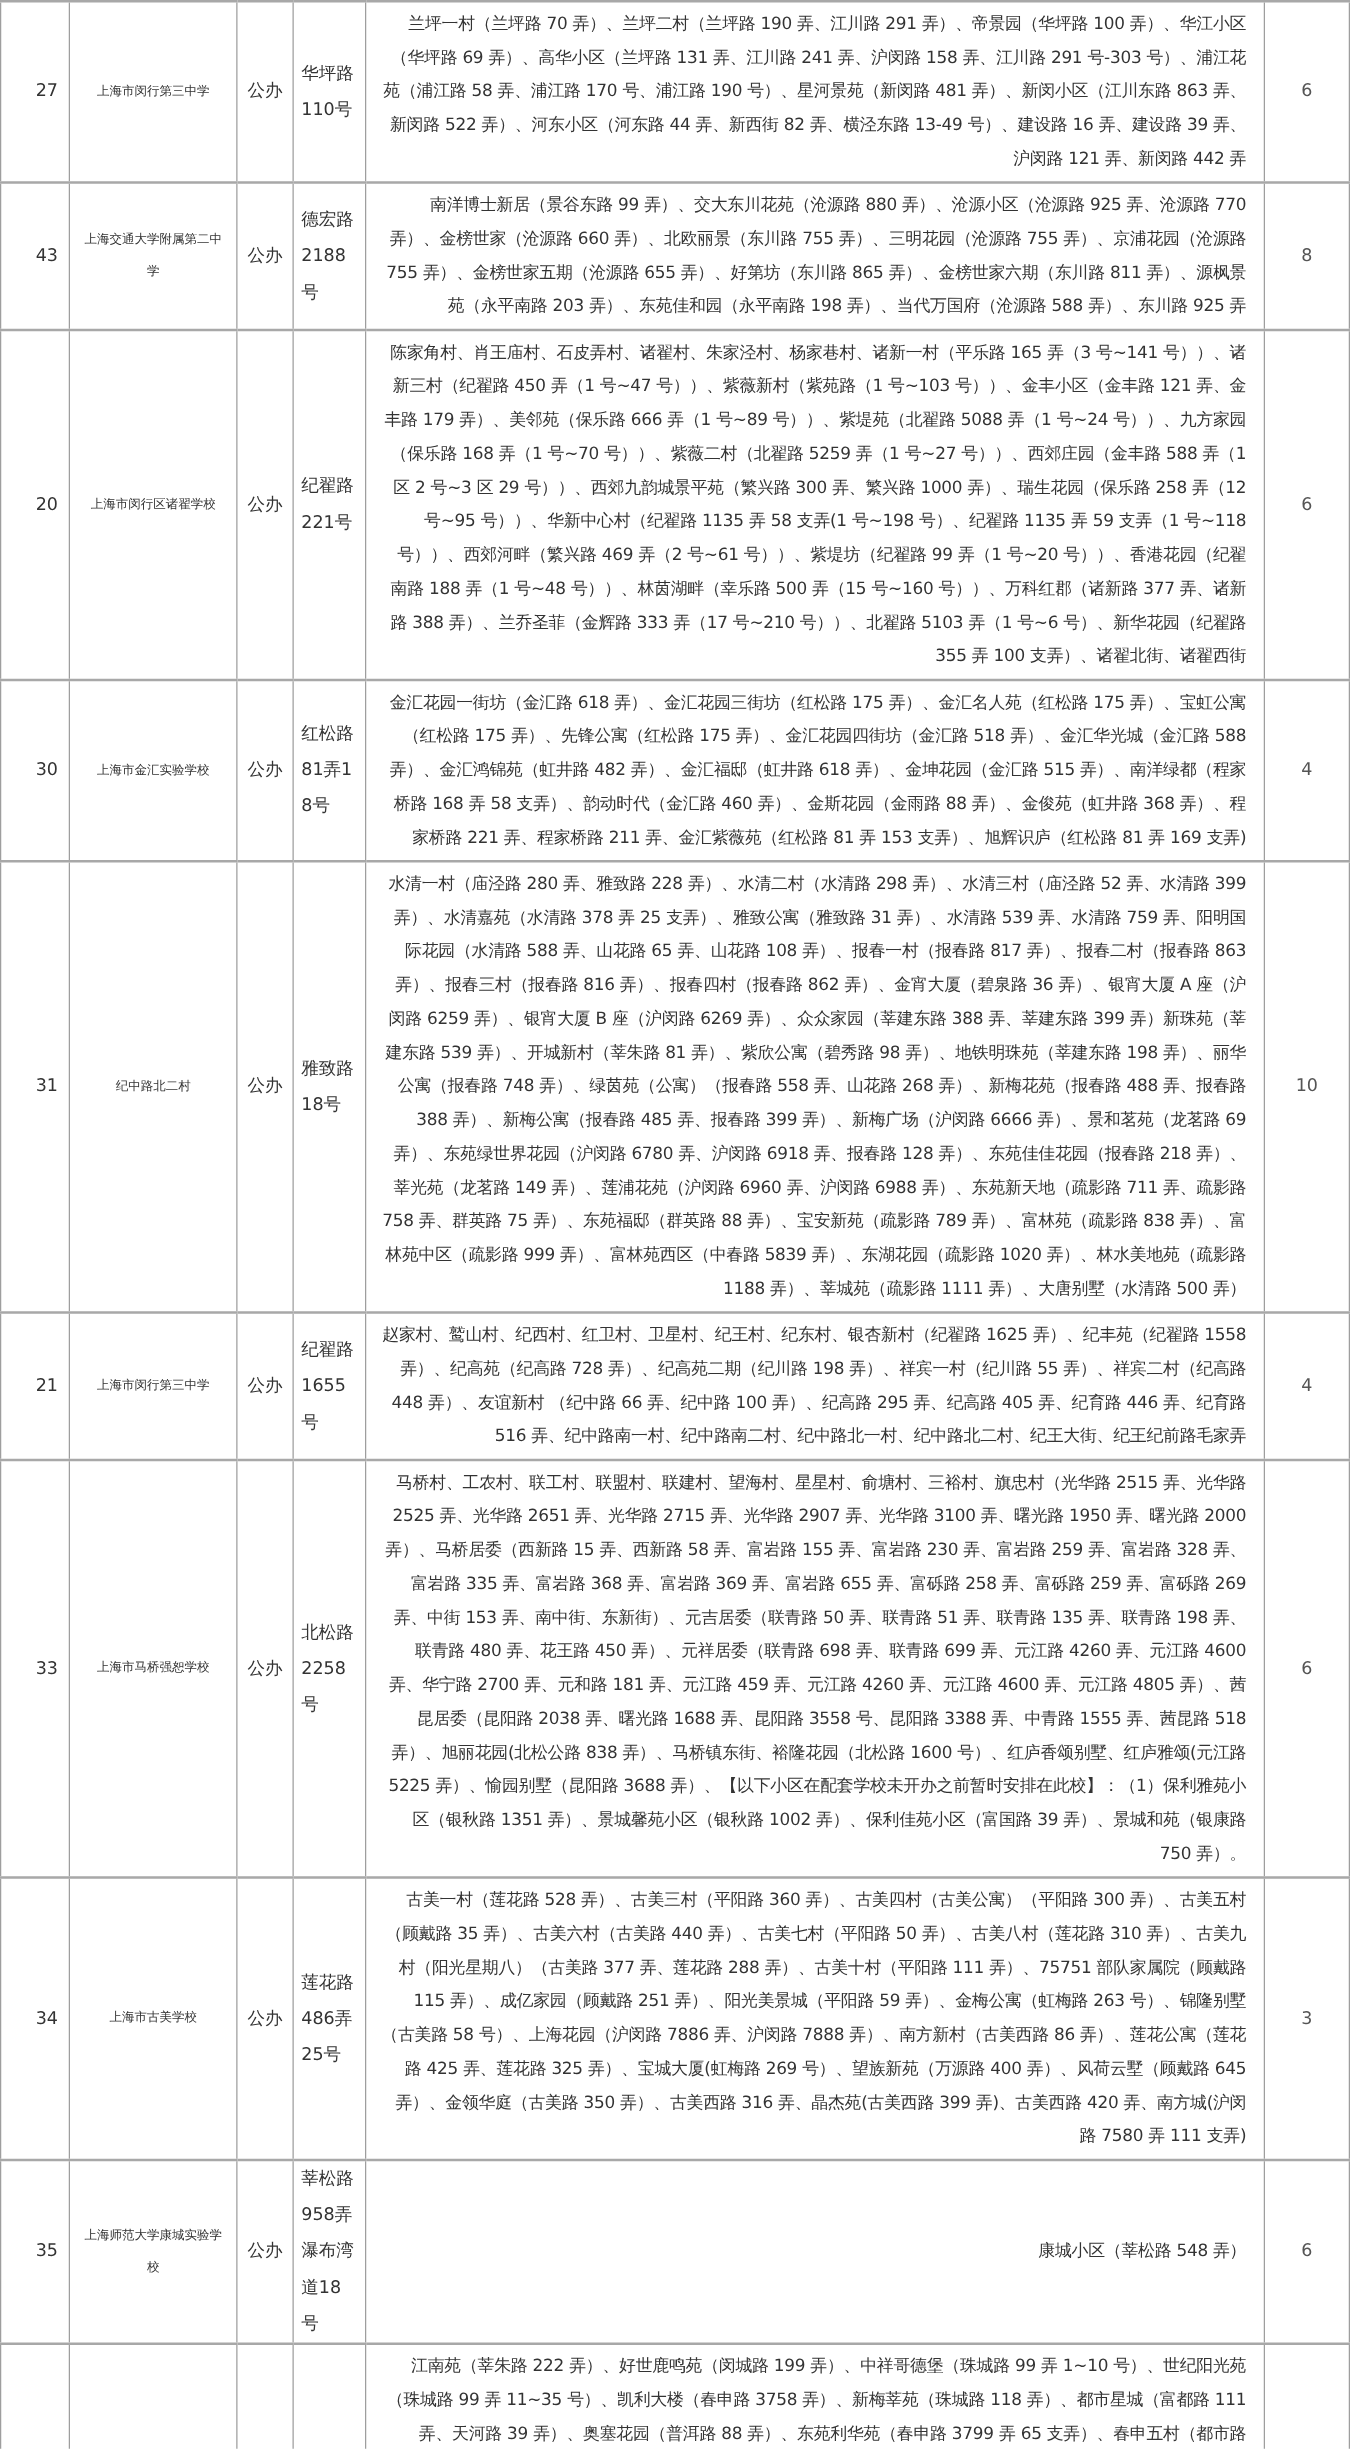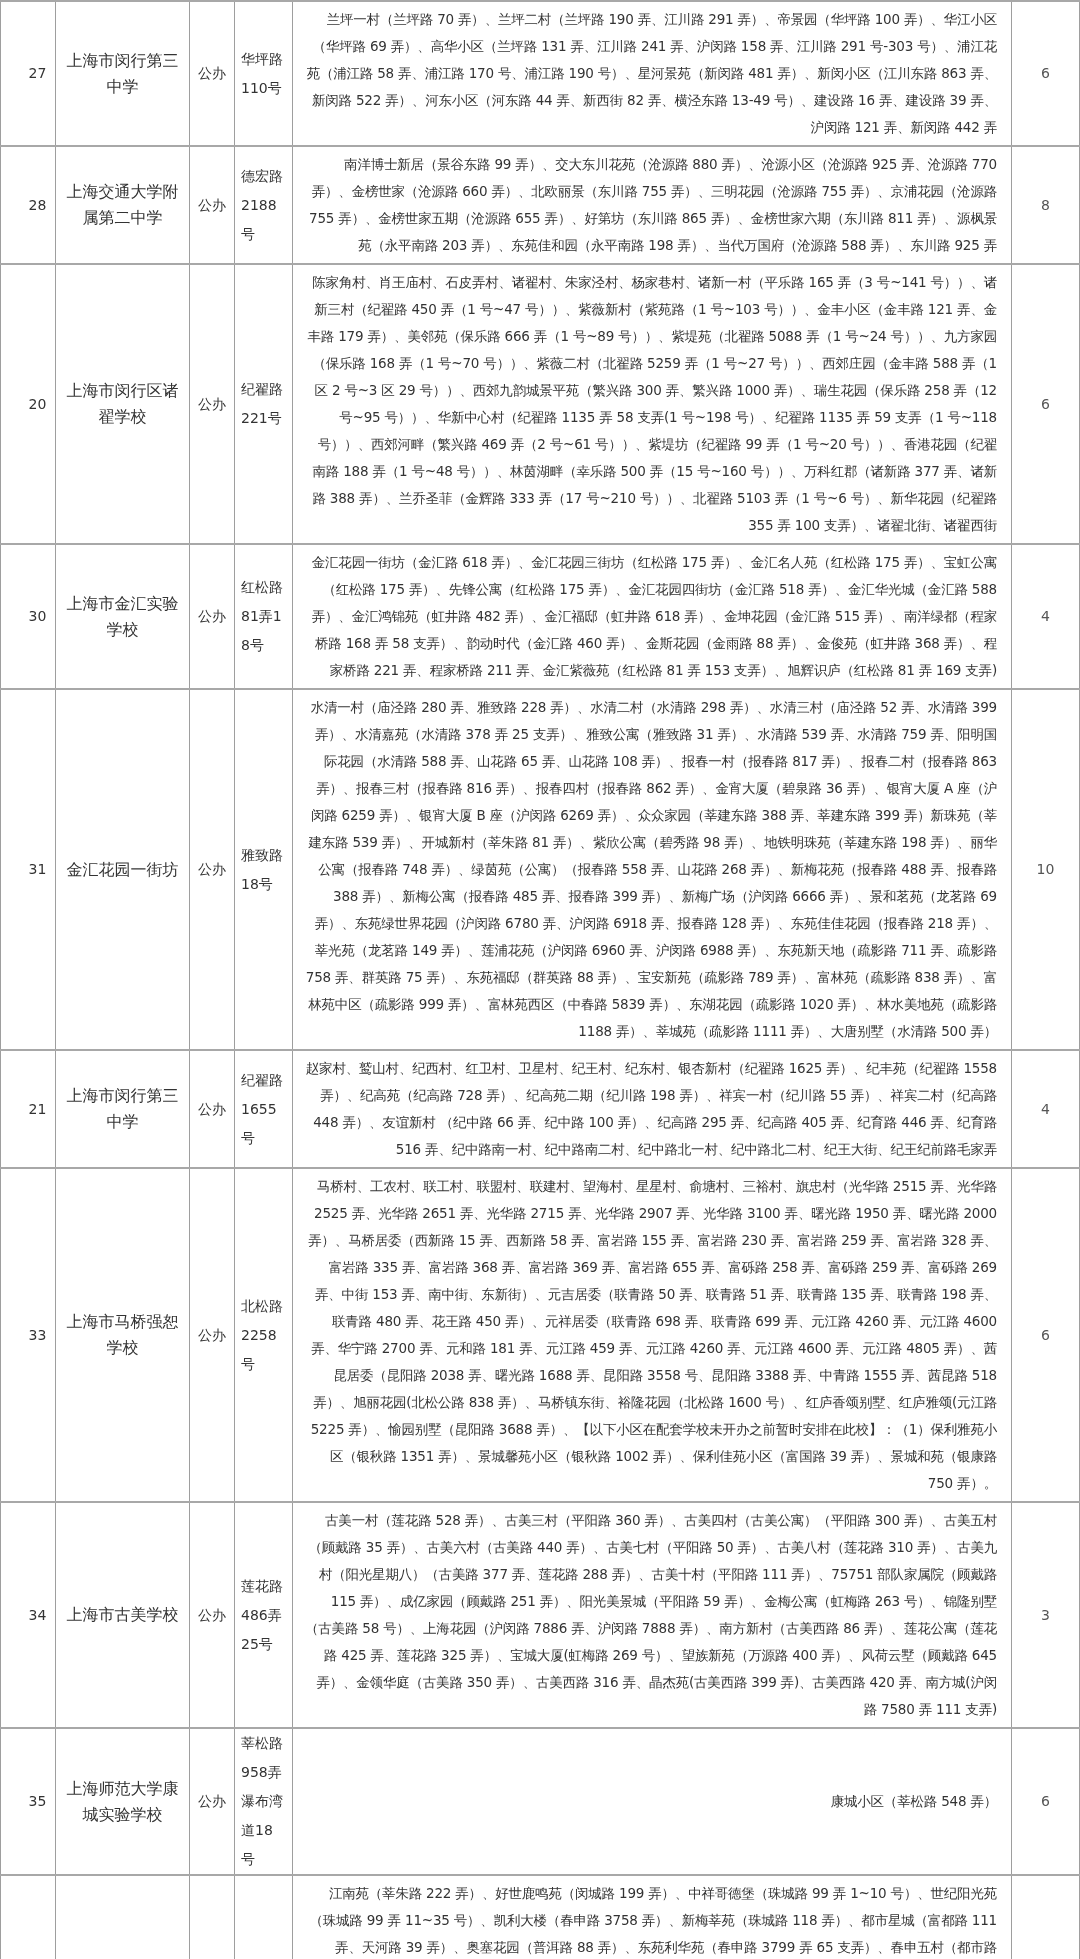--- a/index.html
+++ b/index.html
@@ -1,20 +1,20 @@
 <!DOCTYPE html>
 <html><head>
 <meta charset="utf-8">
 <style>
   html, body { margin: 0; padding: 0; background: #ffffff; }
   body { width: 1080px; height: 1959px; overflow: hidden; font-family: "DejaVu Sans", "Liberation Sans", sans-serif; color: #333; }
   table { border-collapse: collapse; width: 1080px; table-layout: fixed; }
   td { border: 1px solid #9e9e9e; border-top: 2px solid #a8a8a8; padding: 0; vertical-align: middle; font-size: 13.5px; line-height: 27px; }
   td.no { width: 35px; text-align: center; font-size: 14px; padding-left: 19px; }
-  td.school { width: 117px; text-align: center; padding: 0 8px; line-height: 26px; font-size: 16px; }
+  td.school { width: 117px; text-align: center; padding: 0 8px; line-height: 26px; font-size: 10px; }
   td.type { width: 44px; text-align: center; font-size: 14px; font-family: Liberation Serif, serif; }
   td.addr { width: 45px; text-align: left; line-height: 29px; font-size: 14px; word-break: break-all; padding: 0 6px; }
   td.area { padding: 4px 14px 4px 12px; text-align: right; letter-spacing: -0.2px; }
   td.count { width: 67px; text-align: center; font-size: 14px; color: #555; }
   tr.r27 { height: 94px; }
   tr.r28 { height: 82px; }
   tr.r29 { height: 160px; }
   tr.r30 { height: 102px; }
   tr.r31 { height: 218px; }
   tr.r32 { height: 80px; }
@@ -30,21 +30,21 @@
   <tbody>
     <tr class="r27">
       <td class="no">27</td>
       <td class="school">上海市闵行第三中学</td>
       <td class="type">公办</td>
       <td class="addr">华坪路110号</td>
       <td class="area">兰坪一村（兰坪路 70 弄）、兰坪二村（兰坪路 190 弄、江川路 291 弄）、帝景园（华坪路 100 弄）、华江小区（华坪路 69 弄）、高华小区（兰坪路 131 弄、江川路 241 弄、沪闵路 158 弄、江川路 291 号-303 号）、浦江花苑（浦江路 58 弄、浦江路 170 号、浦江路 190 号）、星河景苑（新闵路 481 弄）、新闵小区（江川东路 863 弄、新闵路 522 弄）、河东小区（河东路 44 弄、新西街 82 弄、横泾东路 13-49 号）、建设路 16 弄、建设路 39 弄、沪闵路 121 弄、新闵路 442 弄</td>
       <td class="count">6</td>
     </tr>
     <tr class="r28">
-      <td class="no">28</td>
+      <td class="no">43</td>
       <td class="school">上海交通大学附属第二中学</td>
       <td class="type">公办</td>
       <td class="addr">德宏路2188号</td>
       <td class="area">南洋博士新居（景谷东路 99 弄）、交大东川花苑（沧源路 880 弄）、沧源小区（沧源路 925 弄、沧源路 770 弄）、金榜世家（沧源路 660 弄）、北欧丽景（东川路 755 弄）、三明花园（沧源路 755 弄）、京浦花园（沧源路 755 弄）、金榜世家五期（沧源路 655 弄）、好第坊（东川路 865 弄）、金榜世家六期（东川路 811 弄）、源枫景苑（永平南路 203 弄）、东苑佳和园（永平南路 198 弄）、当代万国府（沧源路 588 弄）、东川路 925 弄</td>
       <td class="count">8</td>
     </tr>
     <tr class="r29">
       <td class="no">20</td>
       <td class="school">上海市闵行区诸翟学校</td>
       <td class="type">公办</td>
@@ -55,21 +55,21 @@
     <tr class="r30">
       <td class="no">30</td>
       <td class="school">上海市金汇实验学校</td>
       <td class="type">公办</td>
       <td class="addr">红松路81弄18号</td>
       <td class="area">金汇花园一街坊（金汇路 618 弄）、金汇花园三街坊（红松路 175 弄）、金汇名人苑（红松路 175 弄）、宝虹公寓（红松路 175 弄）、先锋公寓（红松路 175 弄）、金汇花园四街坊（金汇路 518 弄）、金汇华光城（金汇路 588 弄）、金汇鸿锦苑（虹井路 482 弄）、金汇福邸（虹井路 618 弄）、金坤花园（金汇路 515 弄）、南洋绿都（程家桥路 168 弄 58 支弄）、韵动时代（金汇路 460 弄）、金斯花园（金雨路 88 弄）、金俊苑（虹井路 368 弄）、程家桥路 221 弄、程家桥路 211 弄、金汇紫薇苑（红松路 81 弄 153 支弄）、旭辉识庐（红松路 81 弄 169 支弄)</td>
       <td class="count">4</td>
     </tr>
     <tr class="r31">
       <td class="no">31</td>
-      <td class="school">金汇花园一街坊</td>
+      <td class="school">纪中路北二村</td>
       <td class="type">公办</td>
       <td class="addr">雅致路18号</td>
       <td class="area">水清一村（庙泾路 280 弄、雅致路 228 弄）、水清二村（水清路 298 弄）、水清三村（庙泾路 52 弄、水清路 399 弄）、水清嘉苑（水清路 378 弄 25 支弄）、雅致公寓（雅致路 31 弄）、水清路 539 弄、水清路 759 弄、阳明国际花园（水清路 588 弄、山花路 65 弄、山花路 108 弄）、报春一村（报春路 817 弄）、报春二村（报春路 863 弄）、报春三村（报春路 816 弄）、报春四村（报春路 862 弄）、金宵大厦（碧泉路 36 弄）、银宵大厦 A 座（沪闵路 6259 弄）、银宵大厦 B 座（沪闵路 6269 弄）、众众家园（莘建东路 388 弄、莘建东路 399 弄）新珠苑（莘建东路 539 弄）、开城新村（莘朱路 81 弄）、紫欣公寓（碧秀路 98 弄）、地铁明珠苑（莘建东路 198 弄）、丽华公寓（报春路 748 弄）、绿茵苑（公寓）（报春路 558 弄、山花路 268 弄）、新梅花苑（报春路 488 弄、报春路 388 弄）、新梅公寓（报春路 485 弄、报春路 399 弄）、新梅广场（沪闵路 6666 弄）、景和茗苑（龙茗路 69 弄）、东苑绿世界花园（沪闵路 6780 弄、沪闵路 6918 弄、报春路 128 弄）、东苑佳佳花园（报春路 218 弄）、莘光苑（龙茗路 149 弄）、莲浦花苑（沪闵路 6960 弄、沪闵路 6988 弄）、东苑新天地（疏影路 711 弄、疏影路 758 弄、群英路 75 弄）、东苑福邸（群英路 88 弄）、宝安新苑（疏影路 789 弄）、富林苑（疏影路 838 弄）、富林苑中区（疏影路 999 弄）、富林苑西区（中春路 5839 弄）、东湖花园（疏影路 1020 弄）、林水美地苑（疏影路 1188 弄）、莘城苑（疏影路 1111 弄）、大唐别墅（水清路 500 弄）</td>
       <td class="count">10</td>
     </tr>
     <tr class="r32">
       <td class="no">21</td>
       <td class="school">上海市闵行第三中学</td>
       <td class="type">公办</td>
       <td class="addr">纪翟路1655号</td>

